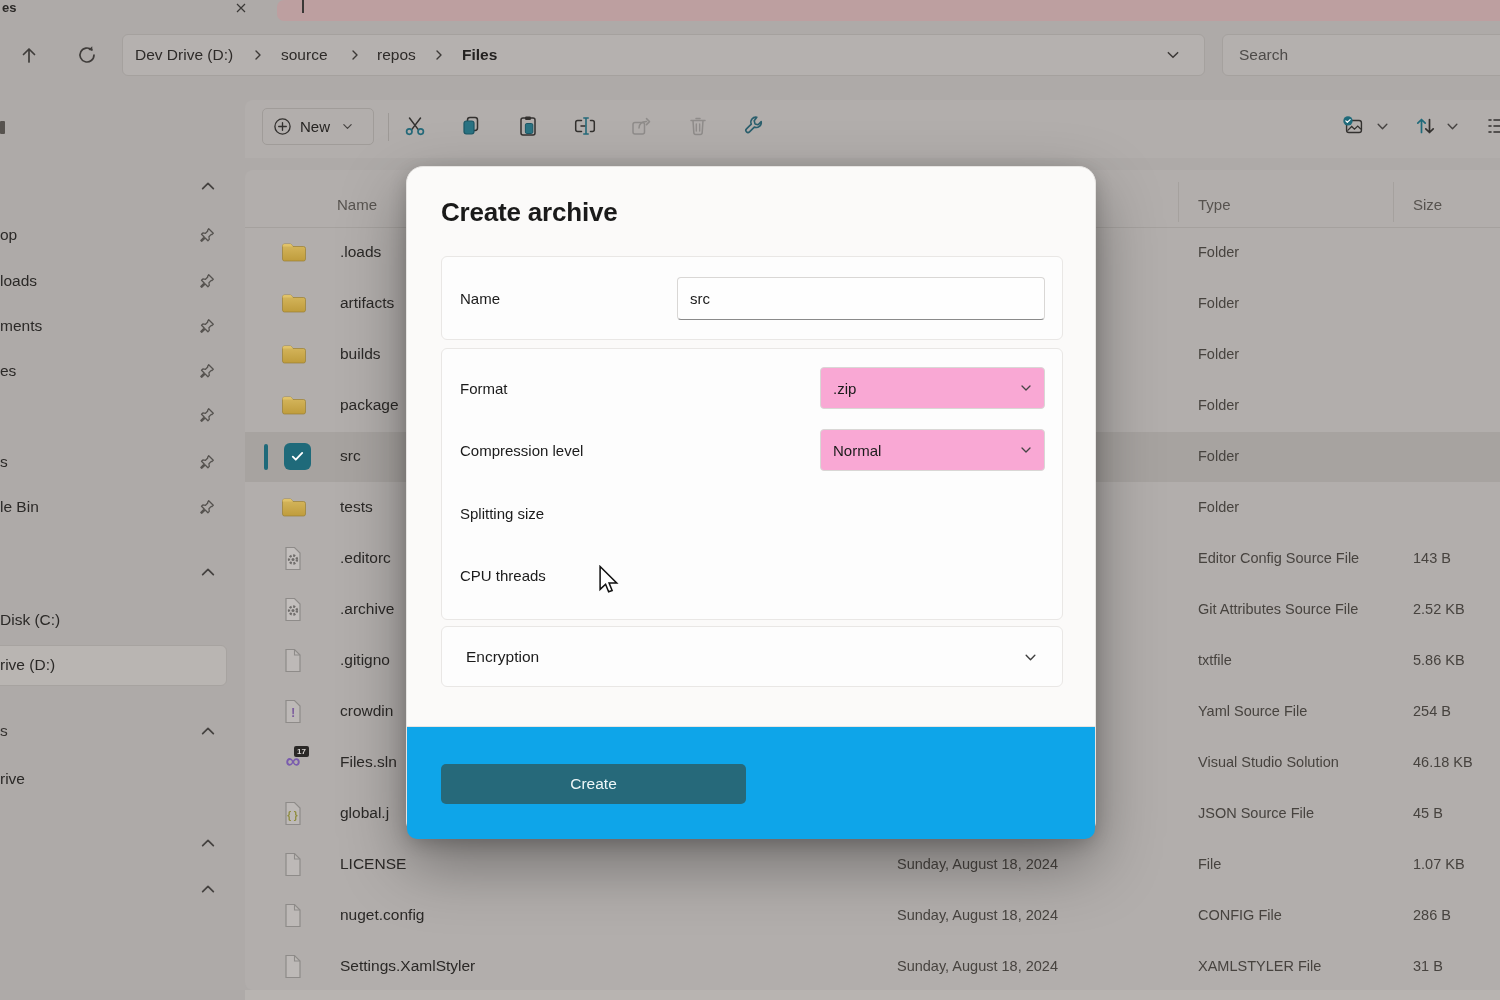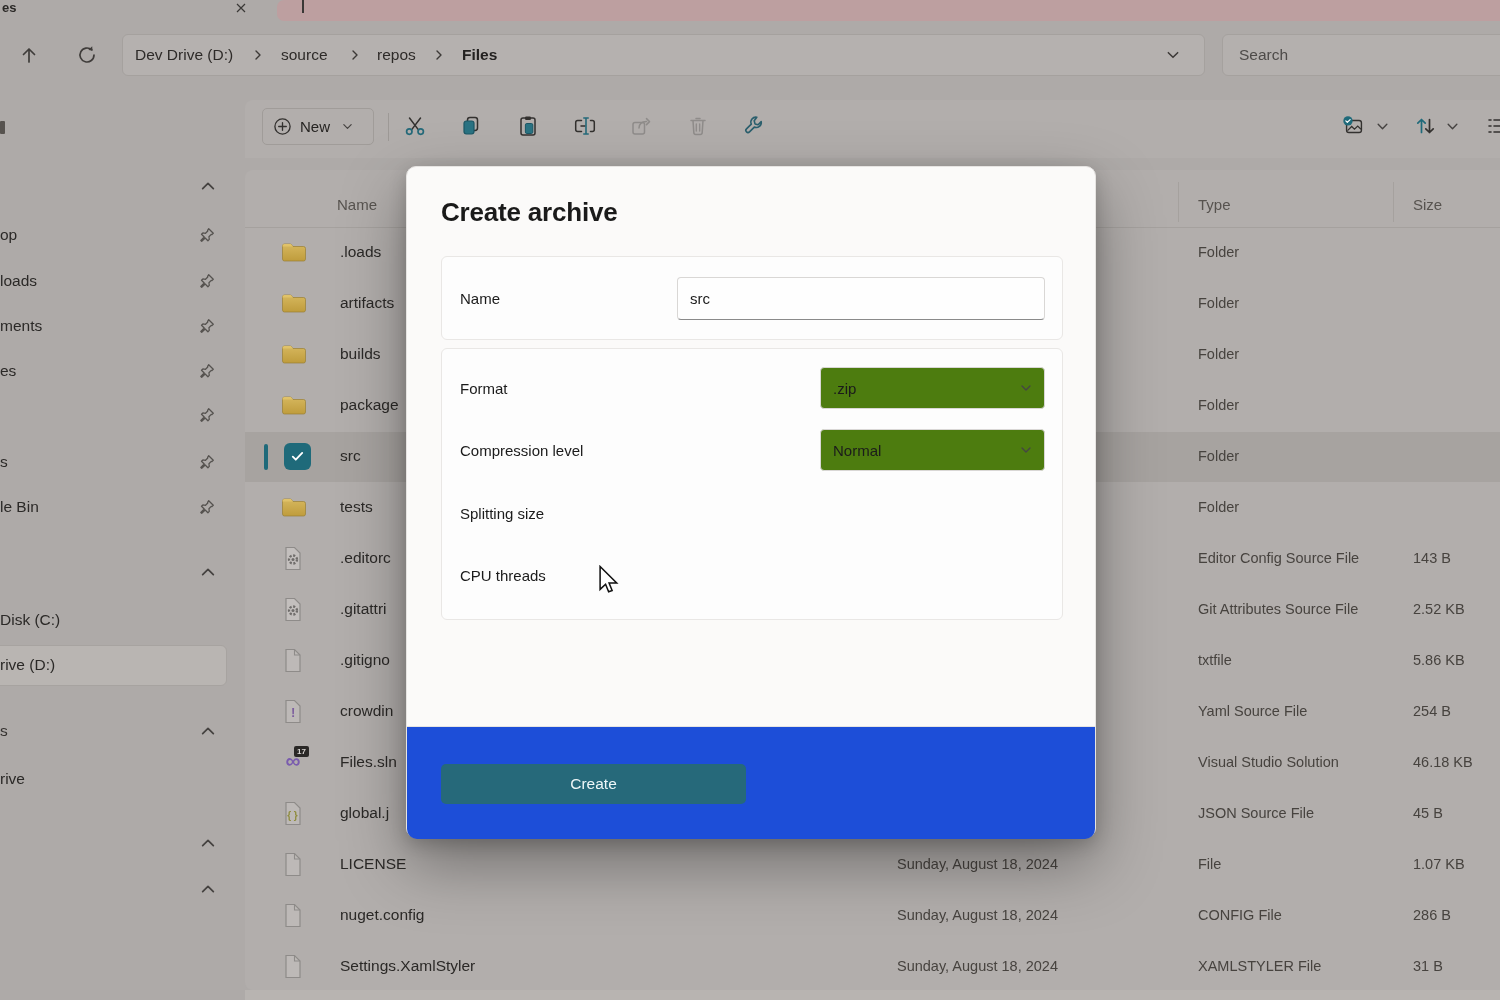--- a/index.html
+++ b/index.html
@@ -39,33 +39,33 @@
   .fdate,.ftype,.fsize{position:absolute;top:16px;font-size:14.5px;color:#47433f;white-space:nowrap}
   .fdate{left:652px}.ftype{left:953px}.fsize{left:1168px}
   .fico{position:absolute;left:38px;top:12px}
   .folder-svg{position:absolute;left:36px;top:14px}
   .selbar{position:absolute;left:19px;top:12px;width:4px;height:26px;background:#1f6a7a;border-radius:2px}
   .checkbox{position:absolute;left:39px;top:11px;width:27px;height:27px;background:#1f6a7a;border-radius:6px;display:flex;align-items:center;justify-content:center}
   .vsbadge{position:absolute;left:49px;top:8px;min-width:13px;height:11px;background:#2a2826;color:#d8d5d2;font-size:8px;font-weight:bold;border-radius:2px;text-align:center;line-height:11px;padding:0 1px}
   .docglyph{position:absolute;left:38px;top:12px;width:20px;height:25px;display:flex;align-items:center;justify-content:center;font-weight:bold}
   .bottomstrip{left:245px;top:990px;width:1255px;height:10px;background:#b8b4b1}
   
-  .dialog{left:406px;top:166px;width:690px;height:672px;background:#fbfaf9;border:1px solid #e6e4e2;border-radius:10px;box-sizing:border-box;box-shadow:0 26px 64px rgba(0,0,0,.36),0 6px 18px rgba(0,0,0,.18)}
+  .dialog{left:406px;top:166px;width:690px;height:672px;background:#fbfaf9;border:1px solid #e6e4e2;border-radius:17px;box-sizing:border-box;box-shadow:0 26px 64px rgba(0,0,0,.36),0 6px 18px rgba(0,0,0,.18)}
   .dtitle{left:34px;top:30px;font-size:26px;font-weight:bold;color:#1a1a1a;letter-spacing:-.2px}
   .dcard{background:#fdfdfd;border:1px solid #e9e7e5;border-radius:6px;box-sizing:border-box}
   .dlabel{font-size:15px;color:#1b1b1b}
   .dinput{background:#fefefe;border:1px solid #d9d7d5;border-bottom:1px solid #8a8a8a;border-radius:4px;box-sizing:border-box;font:15px "Liberation Sans",sans-serif;color:#1b1b1b;padding:0 12px;outline:none}
-  .dselect{background:#4d7c0f;border:1px solid #d9d7d5;border-radius:4px;box-sizing:border-box;display:flex;align-items:center;justify-content:space-between;padding:0 12px;font-size:15px;color:#1b1b1b}
+  .dselect{background:#f9a8d4;border:1px solid #d9d7d5;border-radius:4px;box-sizing:border-box;display:flex;align-items:center;justify-content:space-between;padding:0 12px;font-size:15px;color:#1b1b1b}
   .dselect.disabled{background:#f8f7f6;border-color:#e5e3e1;color:#9b9896}
   .numbox{background:#fefefe;border:1px solid #d9d7d5;border-radius:4px;box-sizing:border-box}
   .numbox .underline{position:absolute;left:0;bottom:0;width:100%;height:3px;background:#19687a;border-radius:0 0 4px 4px}
   .numchip{position:absolute;left:7px;top:7px;width:27px;height:27px;background:#2f7e8e;color:#fff;font-size:15px;display:flex;align-items:center;justify-content:center;border-radius:1px}
   .spinbtn{position:absolute;top:6px;width:38px;height:30px;border-radius:4px;display:flex;align-items:center;justify-content:center;color:#4f4f4f}
   .spinbtn.hov{background:#f3f2f1}
-  .dfooter{left:0;top:559px;width:688px;height:112px;background:#1d4ed8;border-top:1px solid #e6e4e2;border-radius:0 0 10px 10px}
+  .dfooter{left:0;top:559px;width:688px;height:112px;background:#0ea5e9;border-top:1px solid #e6e4e2;border-radius:0 0 10px 10px}
   .btn-create{left:34px;top:37px;width:305px;height:40px;background:#26697a;border-radius:5px;color:#eef7f8;font-size:15.5px;display:flex;align-items:center;justify-content:center}
   .btn-cancel{left:351px;top:37px;width:305px;height:40px;background:#fcfbfa;border:1px solid #dddbd9;border-radius:5px;box-sizing:border-box;color:#1b1b1b;font-size:15.5px;display:flex;align-items:center;justify-content:center}
 </style>
 </head>
 <body>
 
 <div class="stage">
 
   <svg width="0" height="0" style="position:absolute">
       <defs>
@@ -362,21 +362,21 @@
       <span class="fname">.editorc</span>
       <span class="ftype">Editor Config Source File</span>
       <span class="fsize">143 B</span>
     </div>
     <div class="abs frow" style="top:415px">
       <svg class="fico" width="20" height="25" viewBox="0 0 20 24">
           <path d="M3 1h8.5L17 6.5V23H3z" fill="#c3bfbd" stroke="#8e8b89" stroke-width="1.2"></path>
           <circle cx="10" cy="13" r="4" fill="none" stroke="#6f6c6a" stroke-width="2.3" stroke-dasharray="2.1 1.6"></circle>
           <circle cx="10" cy="13" r="1.5" fill="#6f6c6a"></circle>
         </svg>
-      <span class="fname">.gitattri</span>
+      <span class="fname">.archive</span>
       <span class="ftype">Git Attributes Source File</span>
       <span class="fsize">2.52 KB</span>
     </div>
     <div class="abs frow" style="top:466px">
       <svg class="fico" width="20" height="25" viewBox="0 0 20 24">
           <path d="M3 1h8.5L17 6.5V23H3z" fill="#bdb9b7" stroke="#8e8b89" stroke-width="1.2"></path>
           <path d="M11.5 1v5.5H17" fill="none" stroke="#8e8b89" stroke-width="1.1"></path>
         </svg>
       <span class="fname">.gitigno</span>
       <span class="ftype">txtfile</span>
@@ -464,20 +464,28 @@
         <span style="color:#454545">
             <svg width="12" height="12" viewBox="0 0 12 12">
               <path d="M2 4l4 4 4-4" fill="none" stroke="currentColor" stroke-width="1.3" stroke-linecap="round" stroke-linejoin="round"></path>
             </svg>
           </span>
       </div>
       <span class="abs dlabel" style="left:18px;top:156px">Splitting size</span>
       <span class="abs dlabel" style="left:18px;top:218px">CPU threads</span>
     </div>
 
+    <div class="abs dcard" style="left:34px;top:459px;width:622px;height:61px">
+      <span class="abs" style="left:24px;top:21px;font-size:15.5px;color:#1b1b1b">Encryption</span>
+      <span class="abs" style="left:582px;top:24px;color:#3f3f3f">
+          <svg width="13" height="13" viewBox="0 0 12 12">
+            <path d="M2 4l4 4 4-4" fill="none" stroke="currentColor" stroke-width="1.3" stroke-linecap="round" stroke-linejoin="round"></path>
+          </svg>
+        </span>
+    </div>
 
     <div class="abs dfooter">
       <div class="abs btn-create">Create</div>
     </div>
   </div>
 
   <div class="abs" style="left:597px;top:565px;z-index:99;pointer-events:none">
     <svg width="26" height="32" viewBox="0 0 16 21">
         <path d="M1.5 1v15l3.6-3.4 2 5 2.3-.9-2-4.9h5z" fill="#fff" stroke="#111" stroke-width="1"></path>
       </svg>

